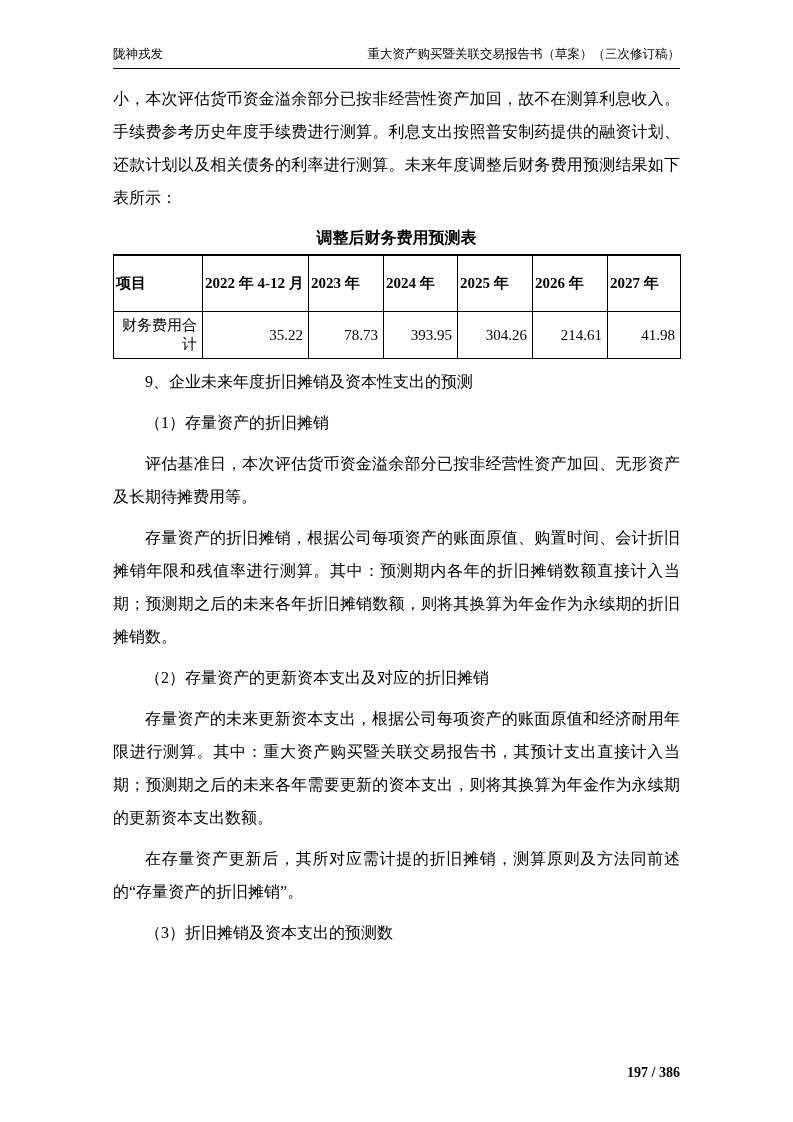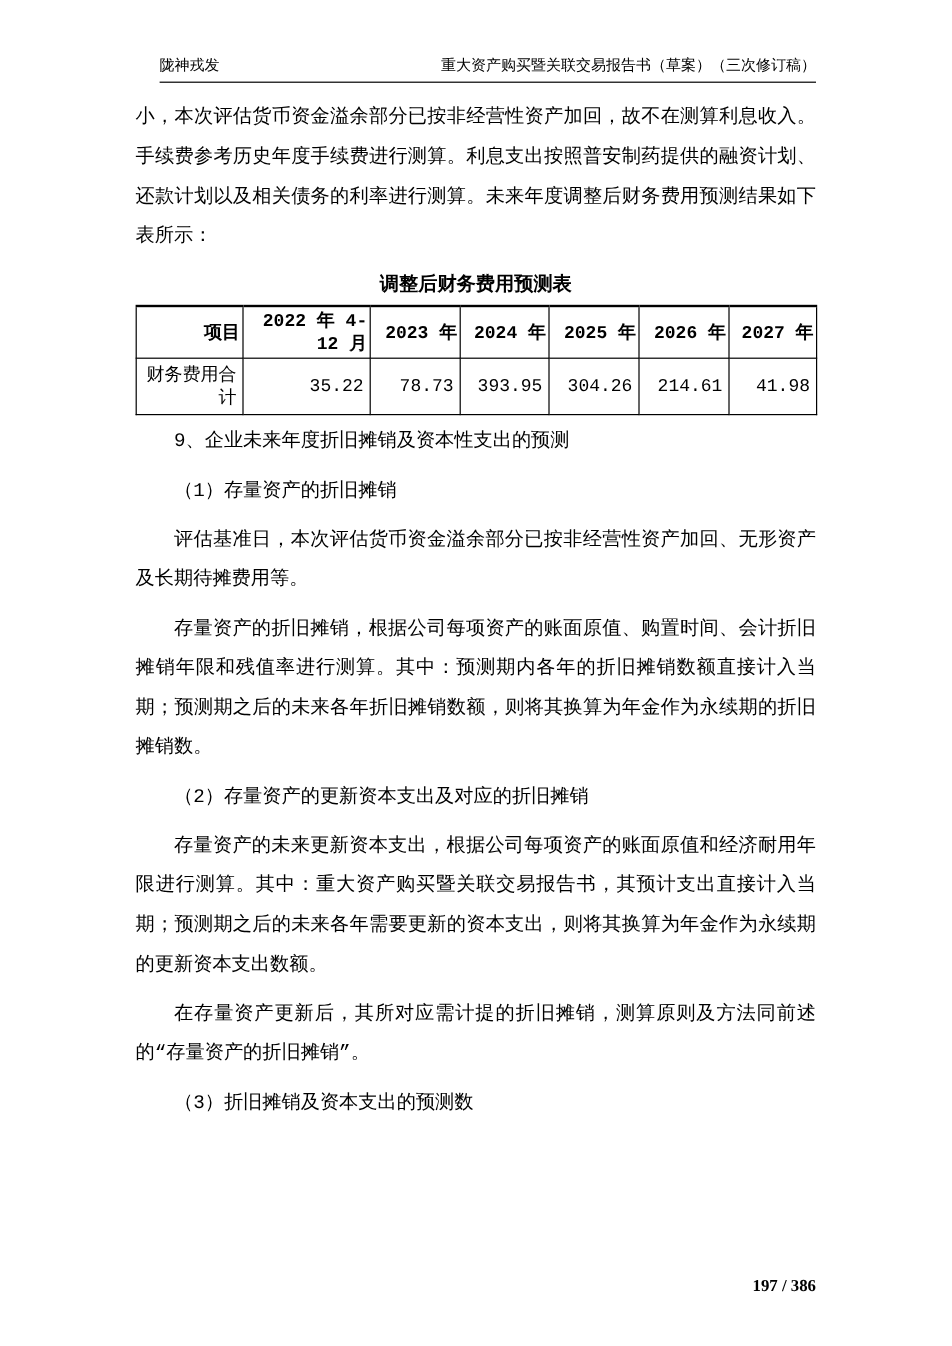--- a/index.html
+++ b/index.html
@@ -17,23 +17,22 @@
     overflow: hidden;
   }
   .header {
     display: flex;
     justify-content: space-between;
     align-items: flex-end;
     font-size: 12.5px;
     line-height: 1.6;
     padding-bottom: 4px;
     border-bottom: 1.5px solid #000;
-    margin-left: 20px;
   }
-  .content { margin-top: 13px; font-size: 16px; font-family: Liberation Mono, monospace; }
+  .content { margin-top: 13px; font-size: 16px; }
   .para {
     margin: 0 0 8px 0;
     line-height: 33px;
     text-align: justify;
     text-indent: 2em;
   }
   .para.first { text-indent: 0; }
   .heading {
     margin: 6px 0 8px 0;
     line-height: 33px;
@@ -56,22 +55,22 @@
     width: 100%;
     border-collapse: collapse;
     table-layout: fixed;
     font-size: 15px;
     margin-bottom: 6px;
   }
   table.fin-table th {
     border: 1px solid #000;
     border-top: 2.5px solid #000;
     font-weight: bold;
-    text-align: right;
-    padding: 2px 2px;
+    text-align: left;
+    padding: 18px 2px;
   }
   table.fin-table td {
     border: 1px solid #000;
     text-align: right;
     padding: 4px 5px;
   }
   table.fin-table td.row-label {
     text-align: right;
     padding-left: 4px;
   }

